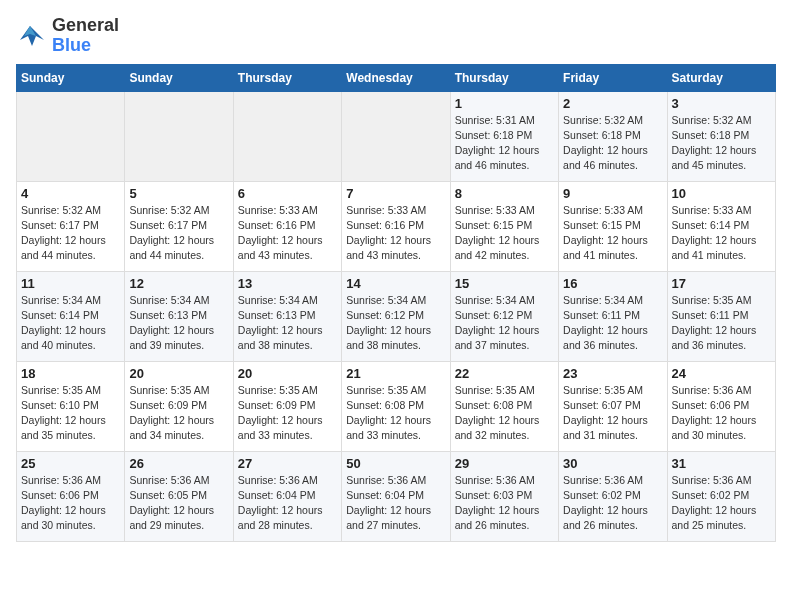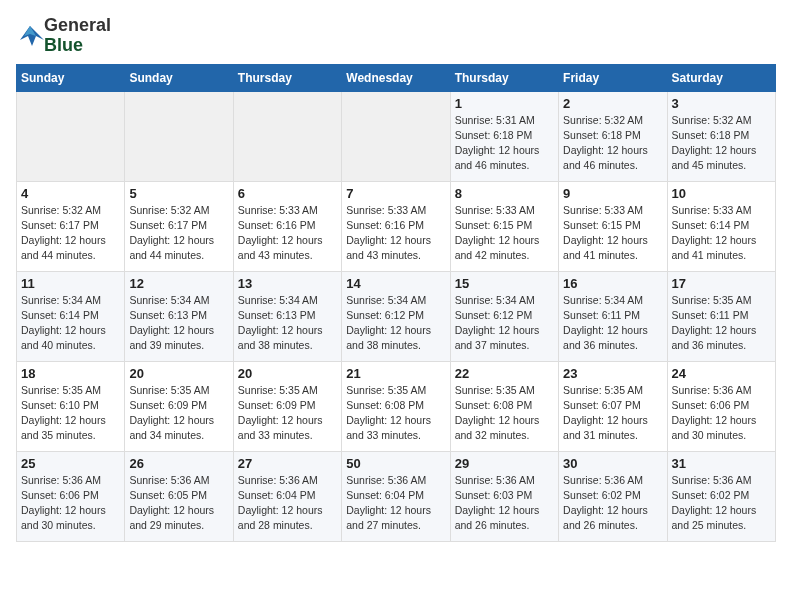--- a/index.html
+++ b/index.html
@@ -12,31 +12,31 @@
     }
     .header {
       display: flex;
       justify-content: space-between;
       align-items: flex-start;
       margin-bottom: 8px;
     }
     .logo {
       display: flex;
       align-items: center;
-      gap: 0;
+      gap: 8px;
     }
     .logo-text {
       display: flex;
       flex-direction: column;
       font-size: 18px;
       font-weight: bold;
       line-height: 1.1;
     }
     .logo-general { color: #333; }
-    .logo-blue { color: #14532d; }
+    .logo-blue { color: #3b82f6; }
     .logo-bird {
       width: 28px;
       height: 28px;
     }
     .title-block {
       text-align: right;
     }
     .main-title {
       font-size: 36px;
       font-weight: normal;

